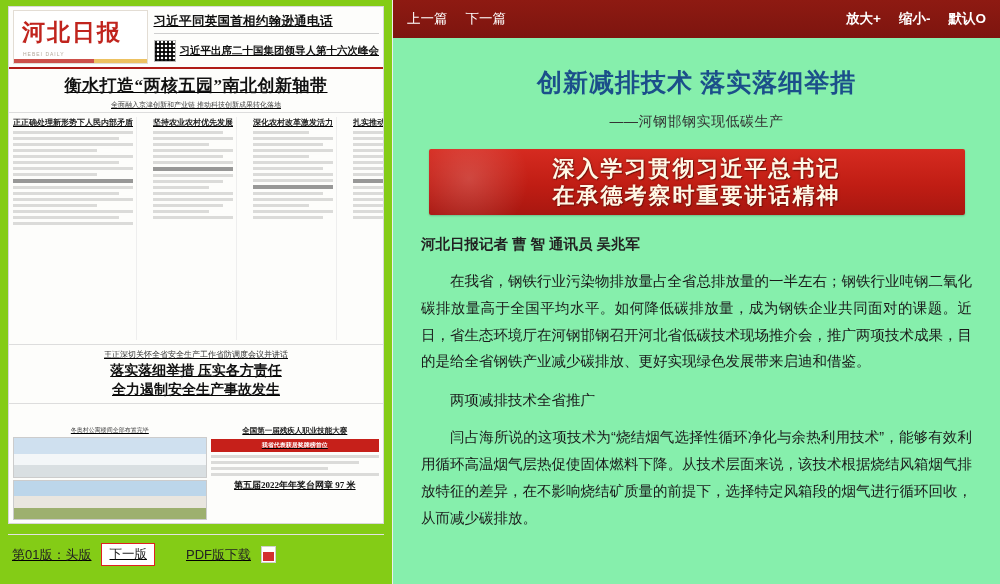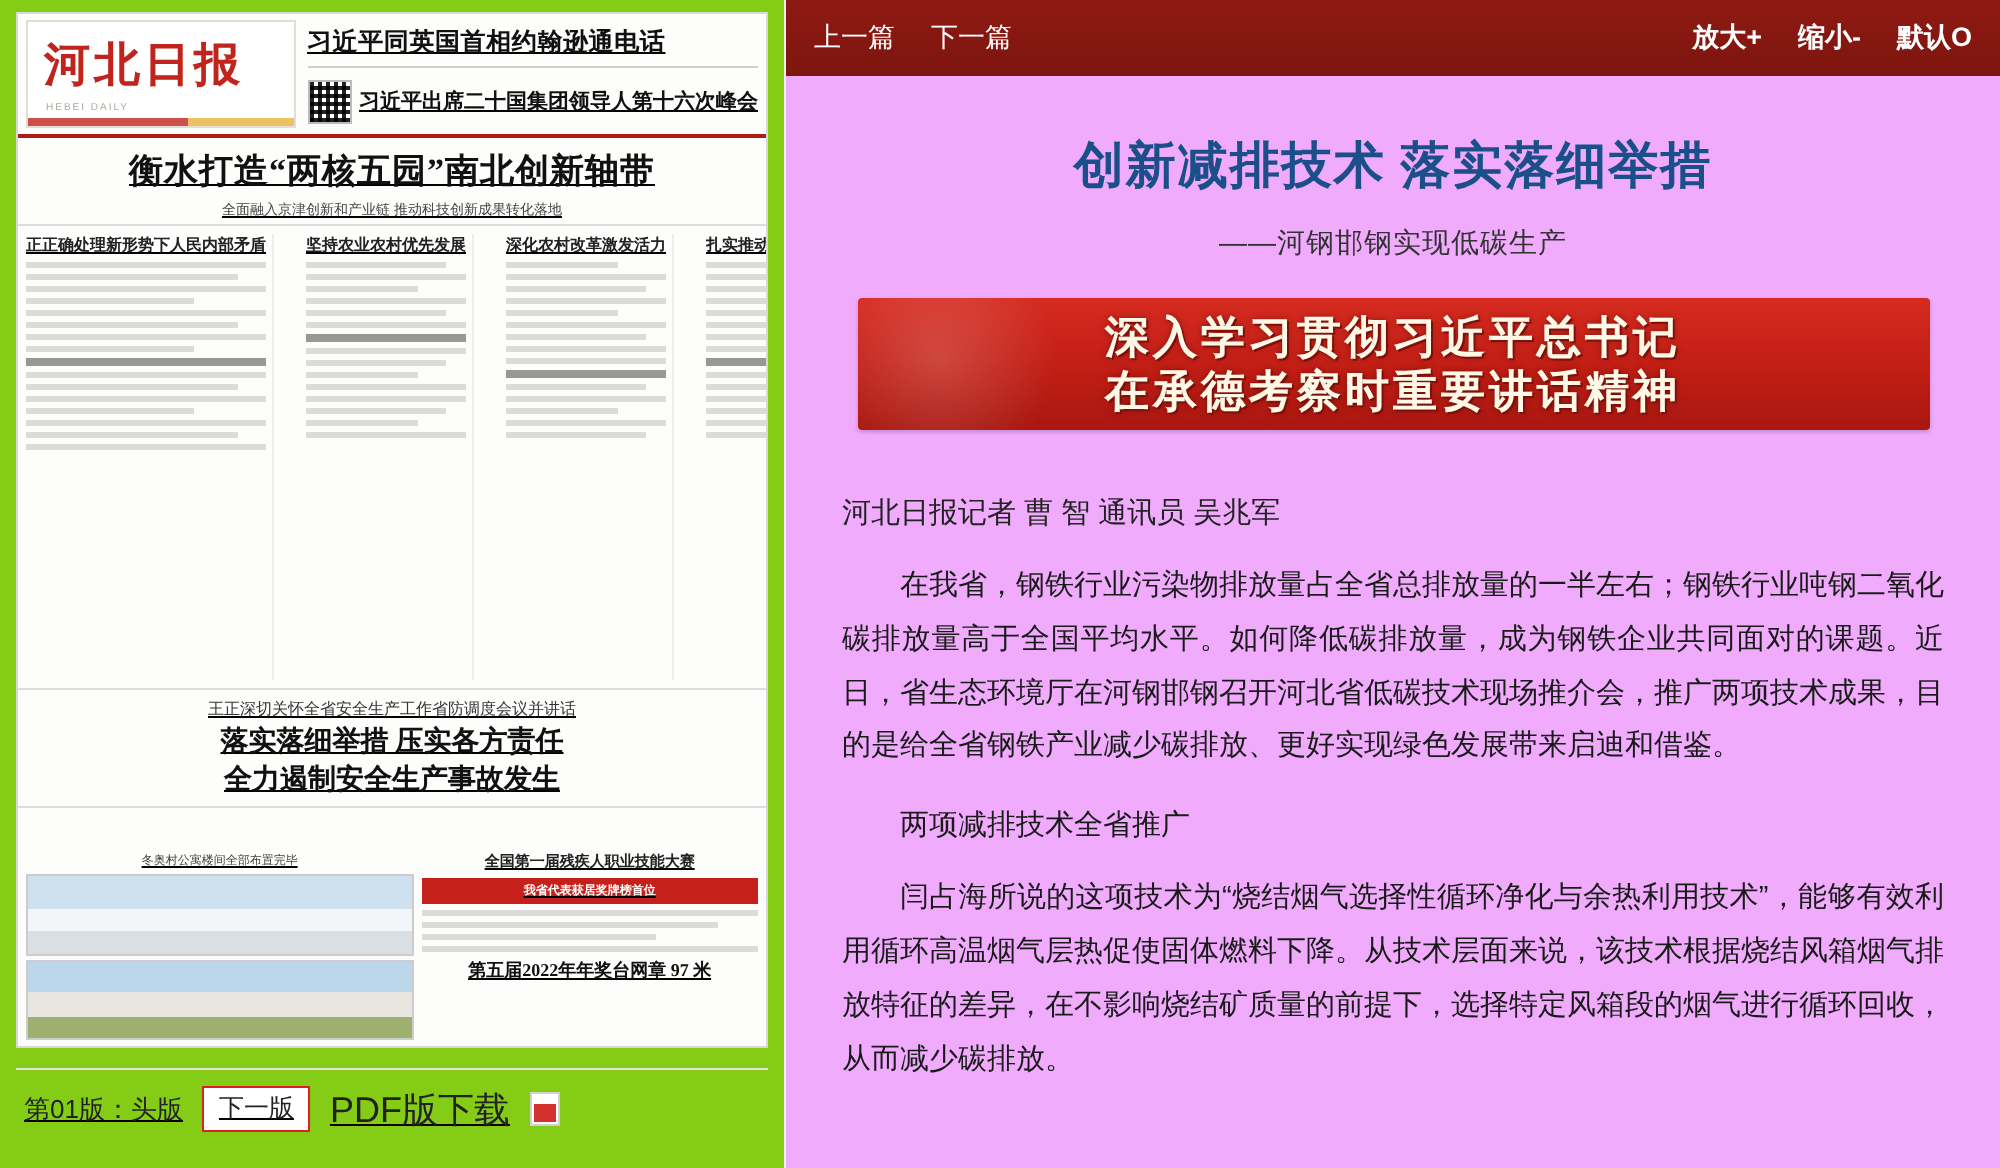--- a/index.html
+++ b/index.html
@@ -265,23 +265,24 @@
   .next-page {
     border: 1px solid #e02020;
     color: #222;
     padding: 2px 7px;
     font-size: 12.5px;
     background: #fff;
     cursor: pointer;
   }
   .pdf-link {
     color: #222;
-    font-size: 18px;
+    font-size: 13px;
     text-decoration: none;
     cursor: pointer;
+    margin-left: 21px;
   }
   .pdf-icon {
     display: inline-block;
     width: 15px; height: 17px;
     background: #fff;
     border: 1px solid #d0д0d0;
     border: 1px solid #d0d0d0;
     position: relative;
     vertical-align: middle;
   }
@@ -289,21 +290,21 @@
     content: "";
     position: absolute; left: 1px; right: 1px; bottom: 1px;
     height: 9px; background: #d32f2f;
   }
 
   
   .right-pane {
     width: 608px;
     height: 584px;
     position: relative;
-    background: #f0abfc;
+    background: #86efac;
     border-left: 1px solid #eee;
   }
   .toolbar {
     height: 38px;
     background: #8a1a12;
     background: linear-gradient(180deg,#8e1a12,#7d150f);
     display: flex;
     align-items: center;
     justify-content: space-between;
     padding: 0 14px;
@@ -359,23 +360,24 @@
     font-family: "Liberation Serif", serif;
     font-weight: bold;
     font-size: 22px;
     color: #fff8e6;
     letter-spacing: 2px;
     text-shadow: 1px 1px 0 #7d1009, 0 0 3px rgba(0,0,0,.35);
     white-space: nowrap;
     line-height: 1.25;
   }
   .byline {
-    margin-top: 32px;
+    margin-top: 20px;
     font-size: 14.5px;
     color: #222;
+    font-weight: bold;
   }
   .art-p {
     margin-top: 14px;
     font-size: 14.5px;
     line-height: 1.85;
     color: #1a1a1a;
     text-indent: 2em;
     text-align: justify;
   }
   .art-h2 {

